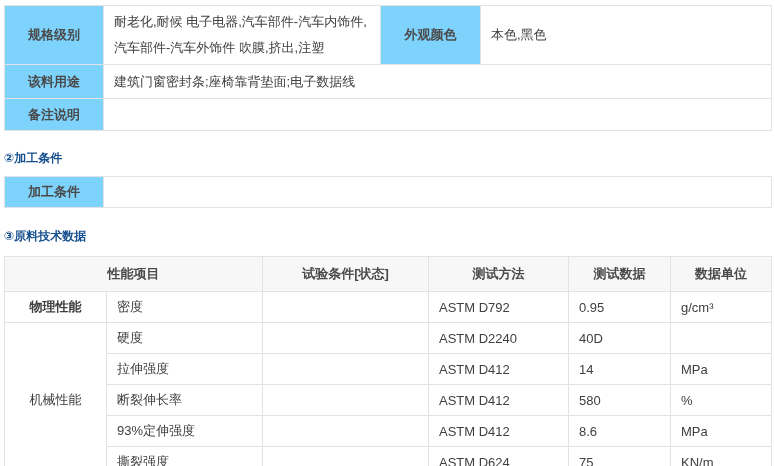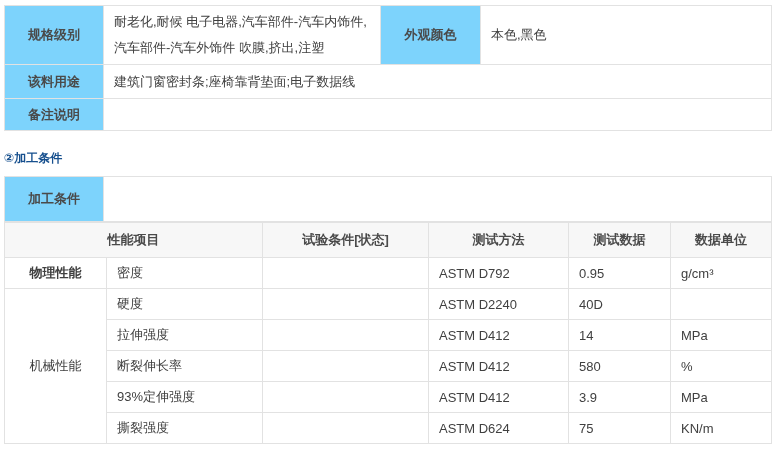--- a/index.html
+++ b/index.html
@@ -44,21 +44,21 @@
 
   .section-title {
     color: #17508e;
     font-weight: bold;
     font-size: 12px;
     line-height: 14px;
   }
   .section-title.proc { margin: 20px 0 11px 0; }
   .section-title.tech { margin: 21px 0 13px 0; }
 
-  .proc-row { height: 45px; }
+  .proc-row { height: 31px; }
 
   
   .tech-header td {
     background: #f7f7f7;
     font-weight: bold;
     text-align: center;
     color: #4a4a4a;
     height: 20px;
     padding: 8px 6px;
   }
@@ -104,20 +104,21 @@
         <col style="width:668px">
     </colgroup>
     <tbody>
       <tr class="proc-row">
         <td class="label-cell">加工条件</td>
         <td class="content-cell"></td>
       </tr>
     </tbody>
   </table>
 
+  <div class="section-title tech">③原料技术数据</div>
 
   <table>
     <colgroup>
       <col style="width:102px">
         <col style="width:156px">
         <col style="width:166px">
         <col style="width:140px">
         <col style="width:102px">
         <col style="width:101px">
     </colgroup>
@@ -158,21 +159,21 @@
     <td>断裂伸长率</td>
     <td></td>
     <td>ASTM D412</td>
     <td>580</td>
     <td>%</td>
   </tr>
         <tr>
     <td>93%定伸强度</td>
     <td></td>
     <td>ASTM D412</td>
-    <td>3.9</td>
+    <td>8.6</td>
     <td>MPa</td>
   </tr>
         <tr>
     <td>撕裂强度</td>
     <td></td>
     <td>ASTM D624</td>
     <td>75</td>
     <td>KN/m</td>
   </tr>
       </tbody>

